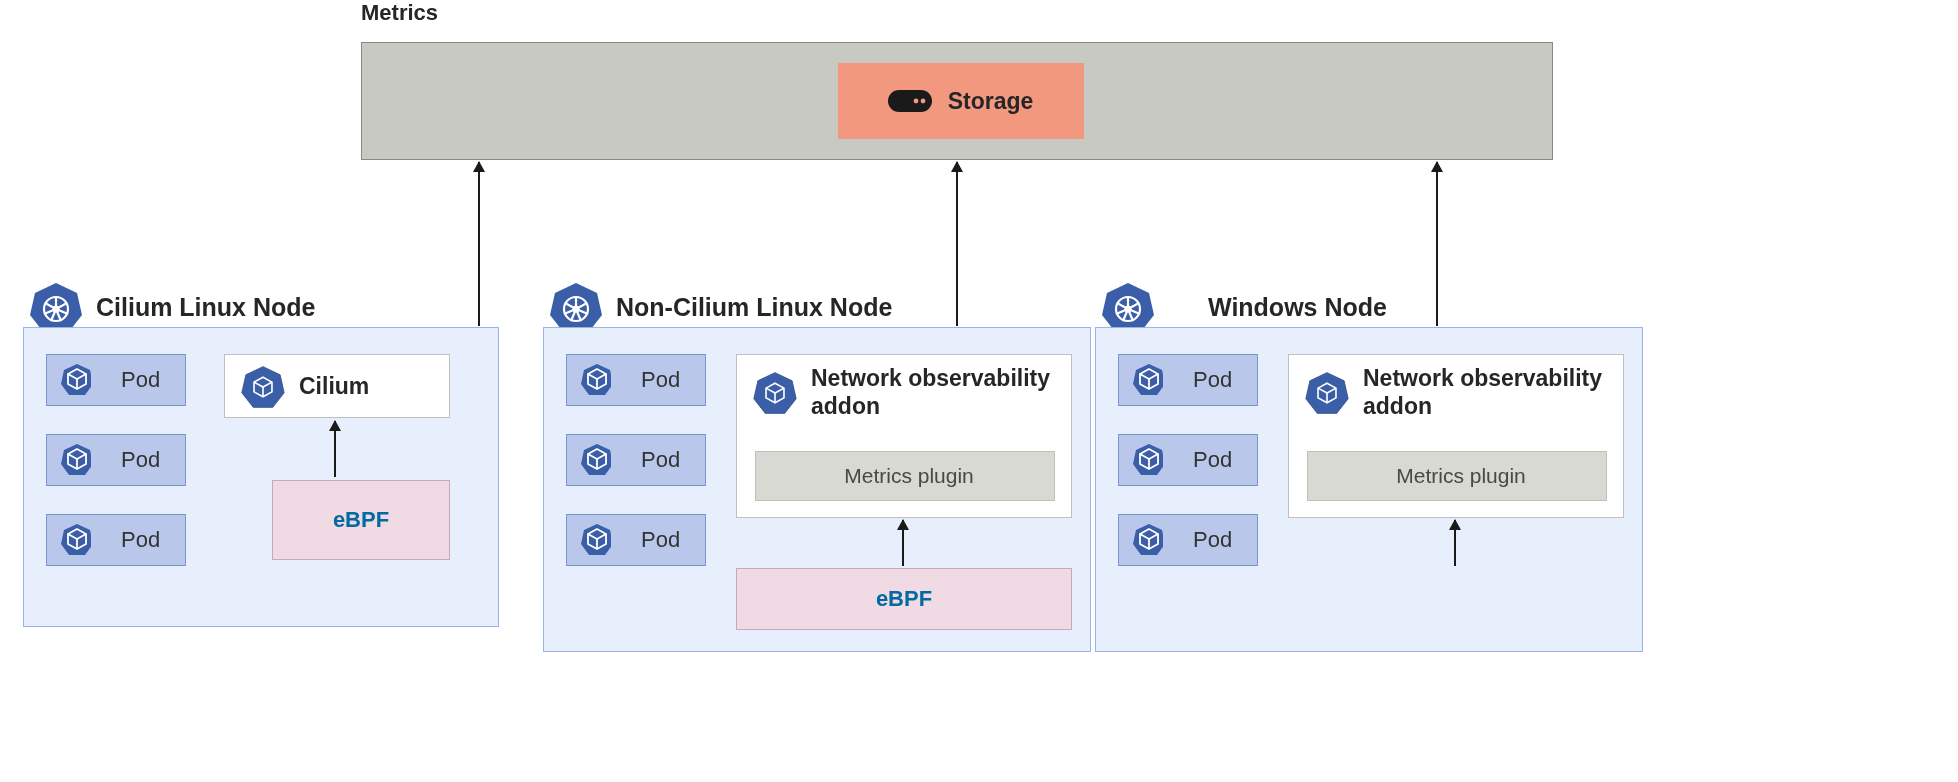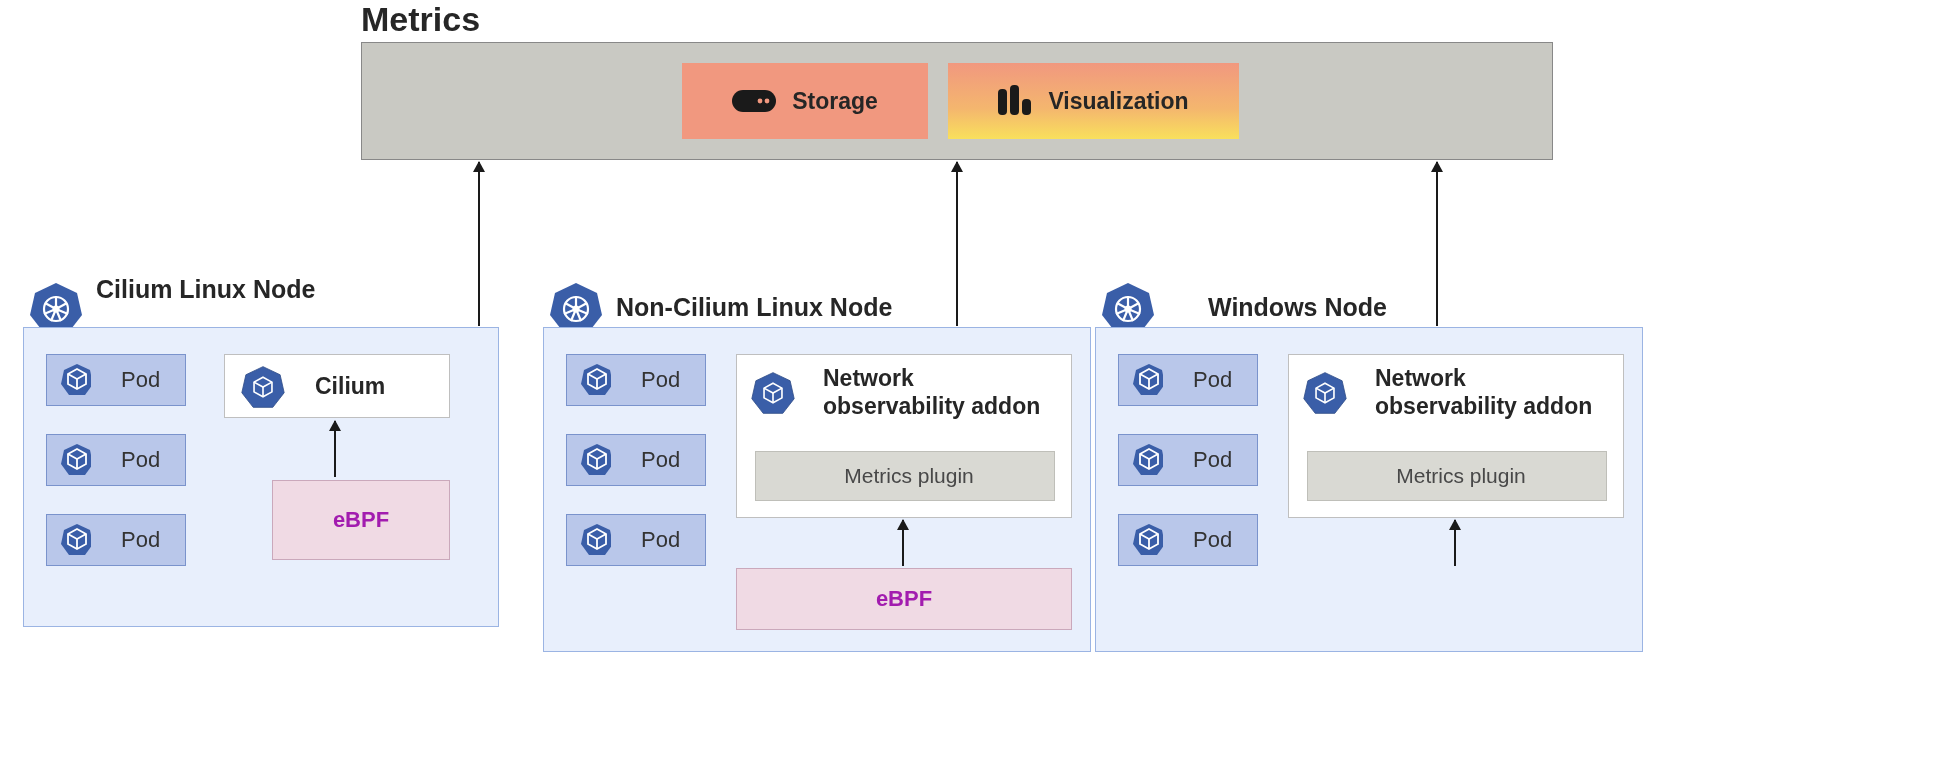--- a/index.html
+++ b/index.html
@@ -12,21 +12,21 @@
     position: relative;
     color: #262626;
   }
 
   
   .metrics-title {
     position: absolute;
     left: 361px;
     top: 0px;
     font-weight: 600;
-    font-size: 34px;
+    font-size: 22px;
   }
   .metrics-box {
     position: absolute;
     left: 361px;
     top: 42px;
     width: 1192px;
     height: 118px;
     background: #c9c9c3;
     border: 1px solid #888;
     display: flex;
@@ -90,34 +90,34 @@
   }
   .pod-label { font-size: 22px; color: #333; }
   .hex-cube { width: 30px; height: 30px; display:flex; align-items:center; justify-content:center; }
 
   
   .addon-card {
     position: absolute;
     background: #fff;
     border: 1px solid #bfbfbf;
   }
-  .addon-header { display:flex; align-items:center; gap:28px; }
+  .addon-header { display:flex; align-items:center; gap:12px; }
   .addon-hex { width: 48px; height: 48px; display:flex; align-items:center; justify-content:center; }
   .addon-title { font-size: 23px; font-weight: 600; line-height: 1.2; }
 
   .pink-box {
     position: absolute;
     background: #f0dae4;
     border: 1px solid #caa8bb;
     display: flex;
     align-items: center;
     justify-content: center;
     font-size: 22px;
     font-weight: 600;
-    color: #a21caf;
+    color: #0369a1;
   }
   .grey-plugin {
     background: #d9d9d3;
     display:flex; align-items:center; justify-content:center;
     font-size: 21px; color:#484848; font-weight: 400;
     border: 1px solid #bfbfb9;
     padding-left: 8px;
   }
 
   
@@ -190,35 +190,27 @@
 <div class="metrics-title">Metrics</div>
 <div class="metrics-box">
   <div class="storage-box">
     <span class="storage-icon-wrap">
       <svg width="46" height="30">
           <use href="#server-icon-g"></use>
         </svg>
     </span>
     <span class="chip-label">Storage</span>
   </div>
-  <div class="viz-box">
-    <span class="viz-icon-wrap">
-      <svg width="36" height="32">
-          <use href="#bars-icon-g"></use>
-        </svg>
-    </span>
-    <span class="chip-label">Visualization</span>
-  </div>
 </div>
 
 <div class="arrow" style="left:478px; top:162px; height:164px;"></div>
 <div class="arrow" style="left:956px; top:162px; height:164px;"></div>
 <div class="arrow" style="left:1436px; top:162px; height:164px;"></div>
 
-<div class="node-title" style="left:96px; top:275px;">Cilium Linux Node</div>
+<div class="node-title" style="left:96px; top:293px;">Cilium Linux Node</div>
 <div class="k8s-badge" style="left:28px; top:280px;">
   <svg viewBox="0 0 54 54">
       <use href="#k8s-wheel"></use>
     </svg>
 </div>
 <div class="node" style="left:23px; top:327px; width:476px; height:300px;">
 
   <div class="pod" style="left:22px; top:26px;">
     <span class="hex-cube">
         <svg width="32" height="34">

